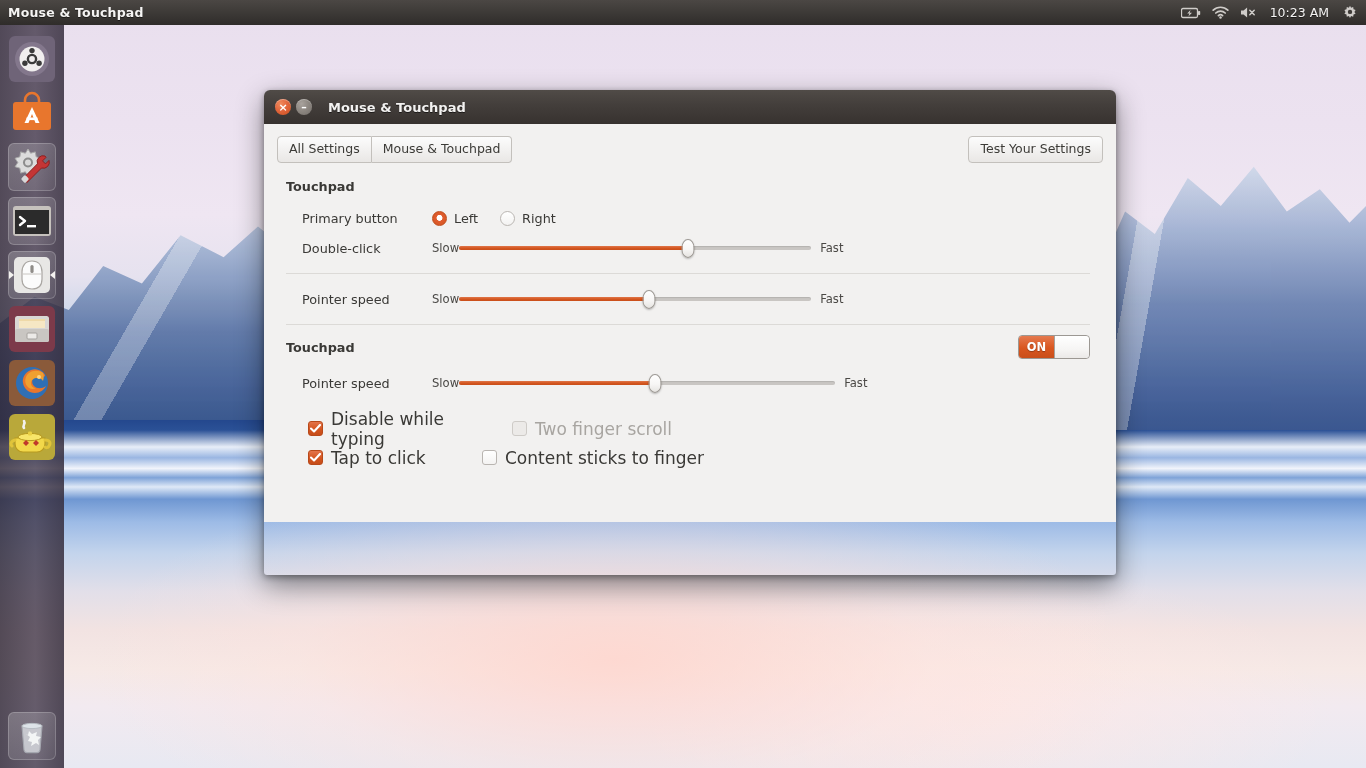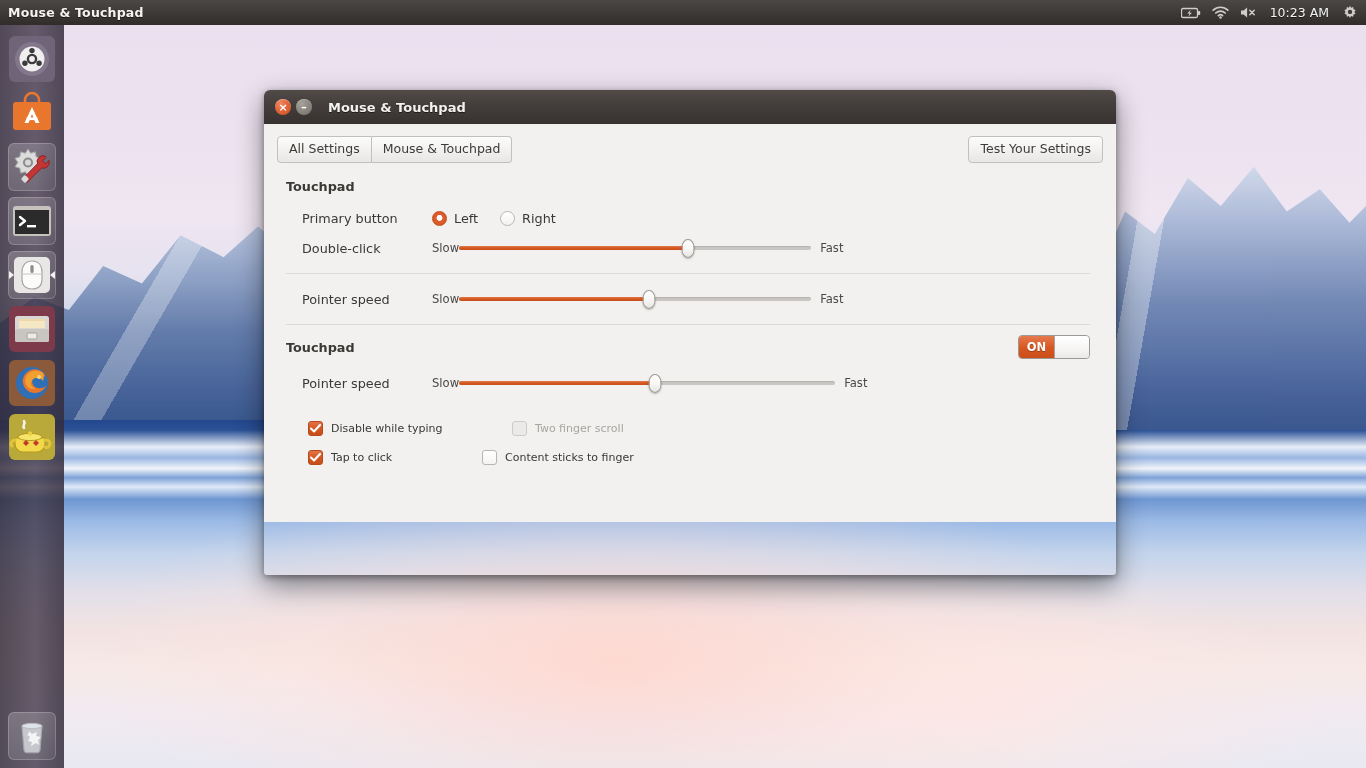--- a/index.html
+++ b/index.html
@@ -318,21 +318,21 @@
     flex: 0 0 auto;
   }
   .checkbox.checked {
     background: linear-gradient(to bottom, #e3744a 0%, #d4551f 55%, #c64d19 100%);
     border-color: #b8491a;
   }
   .checkbox.disabled {
     background: #eceae8;
     border-color: #cecbc7;
   }
-  .cb-label { font-size: 11px; color: #3a3936; }
+  .cb-label { font-size: 17px; color: #3a3936; }
   .cb-label.disabled { color: #a8a5a1; }
 
   
   #touchpad-header { display: flex; align-items: center; }
   #touchpad-toggle {
     margin-left: auto;
     width: 72px; height: 24px;
     border-radius: 4px;
     border: 1px solid #9c9893;
     background: #ffffff;

